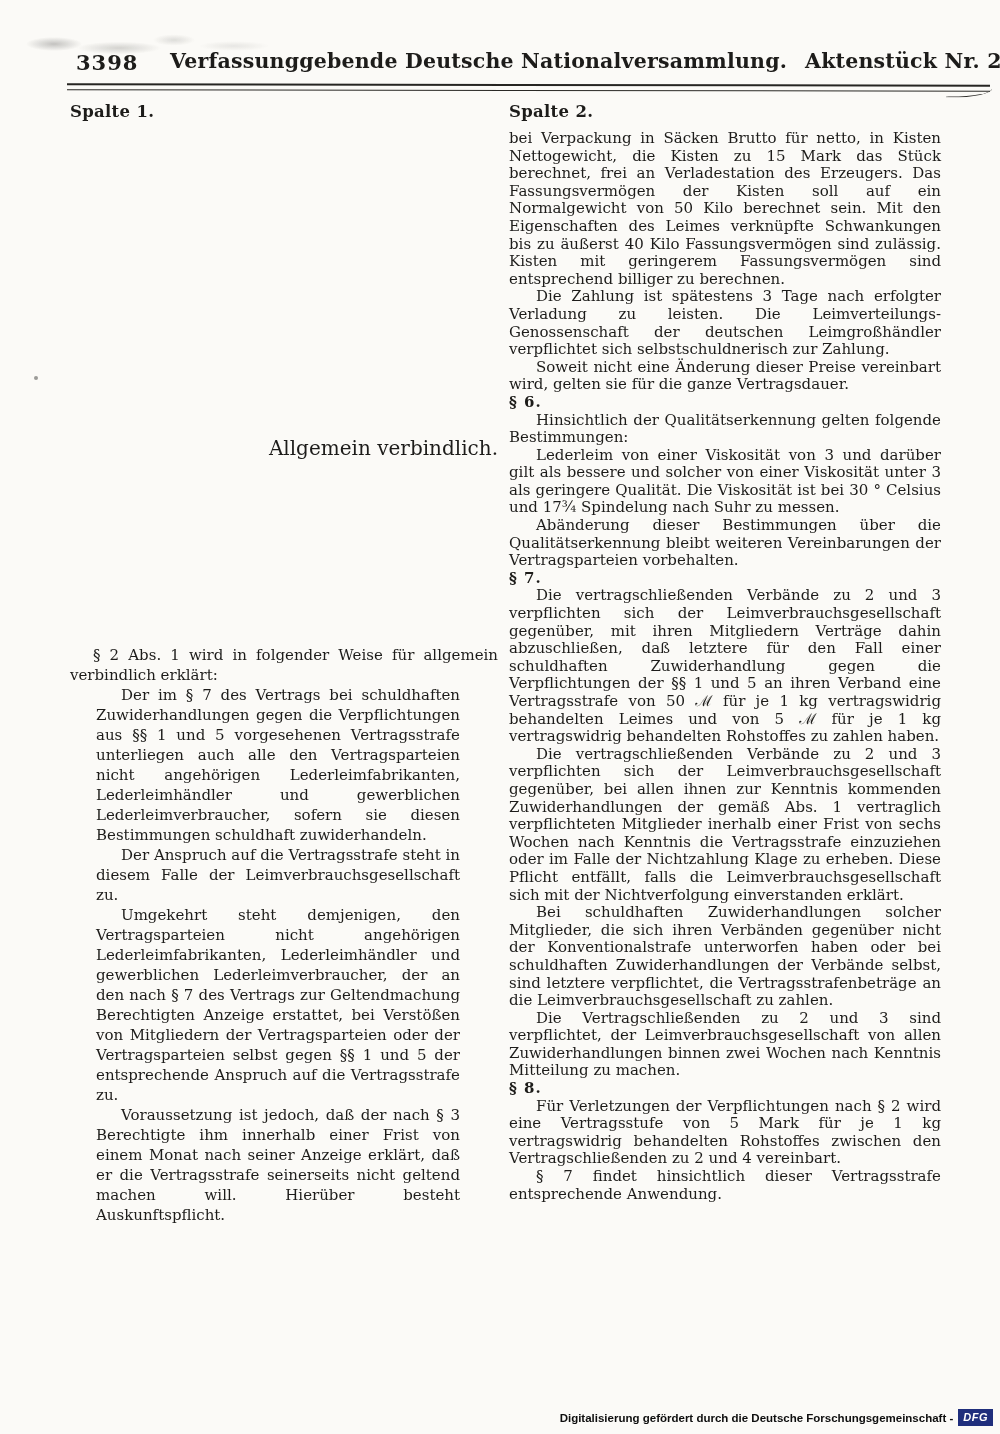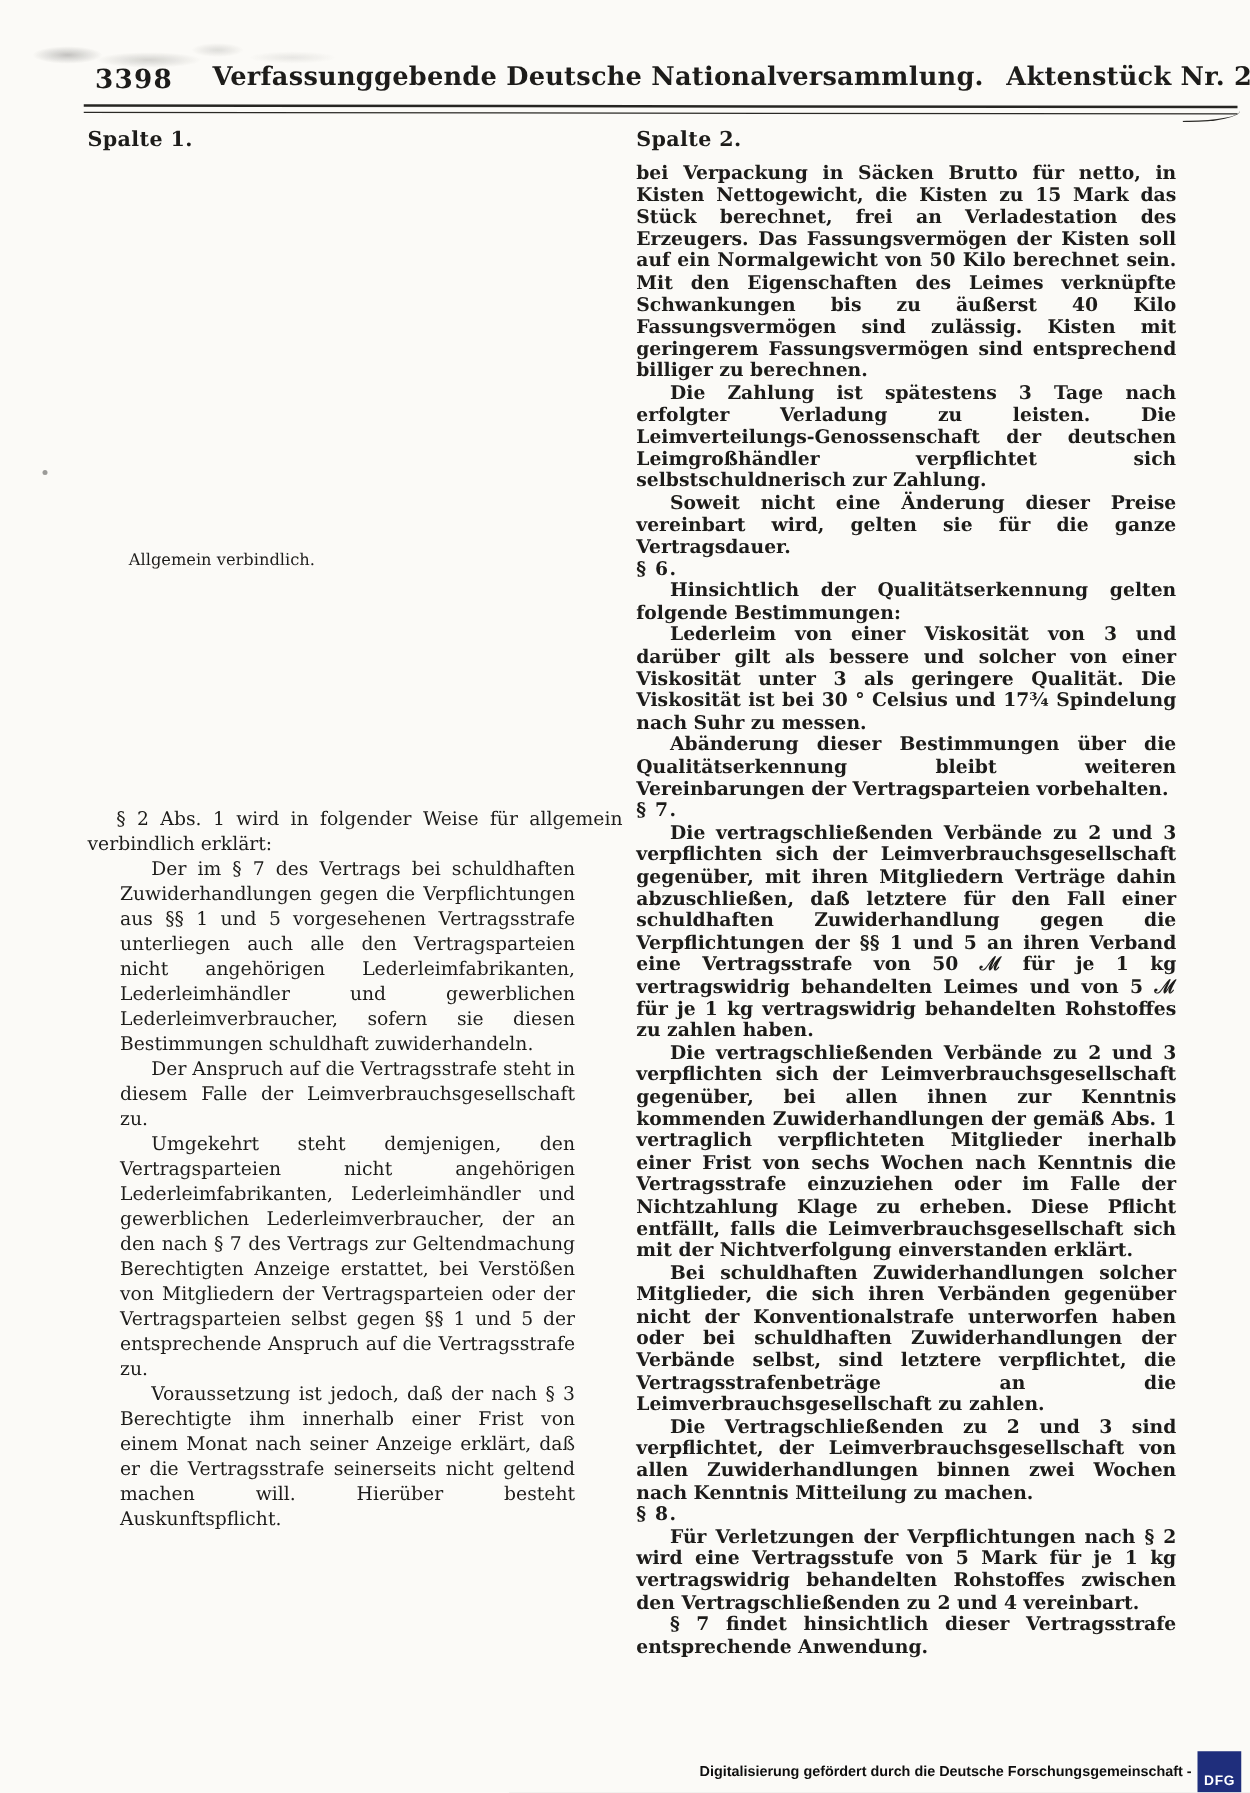--- a/index.html
+++ b/index.html
@@ -59,54 +59,54 @@
   .col-header.c1{left:70px;width:428px;}
   .col-header.c2{left:509px;width:432px;}
 
   
   .col{position:absolute;top:130px;}
   .col1{left:70px;width:428px;}
   .col2{left:509px;width:432px;}
 
   .col2 p{
     margin:0;font-size:15px;line-height:17.6px;
-    text-align:justify;text-indent:27px;font-weight:bold;
+    text-align:justify;text-indent:27px;
   }
   .col2 p.noindent{text-indent:0;}
   .sec-heading{
     margin:25px 0 8px 0;text-align:center;
     font-size:16px;font-weight:bold;letter-spacing:1px;
     text-indent:0 !important;
   }
 
   .note{
     margin:309px 0 0 33px;
-    font-size:13px;line-height:19px;
+    font-size:20px;line-height:19px;text-align:right;
   }
   .intro{
     margin:187px 0 0 0;
     font-size:15px;line-height:20px;text-align:justify;text-indent:23px;
   }
   .quote{margin-left:26px;width:364px;}
   .quote p{
     margin:0;font-size:15px;line-height:20px;
     text-align:justify;text-indent:25px;
   }
 
   
   .footer{
     position:absolute;right:7px;bottom:7px;height:19px;
     display:flex;align-items:center;gap:5px;
     font-family:"Liberation Sans","DejaVu Sans",sans-serif;
     font-size:11.5px;font-weight:bold;color:#0e0e0e;text-align:center;
   }
   .dfg-box{
     display:inline-block;background:var(--dfg);color:#fff;
-    font-size:11px;font-weight:bold;
-    padding:18px 5px 3px 5px;letter-spacing:.5px;line-height:12px;
+    font-size:11px;font-weight:bold;font-style:italic;
+    padding:2px 5px 3px 5px;letter-spacing:.5px;line-height:12px;
   }
 </style>
 </head>
 <body>
 
 <div class="page">
 
   <div class="smudge"></div>
   <div class="speck"></div>
 

